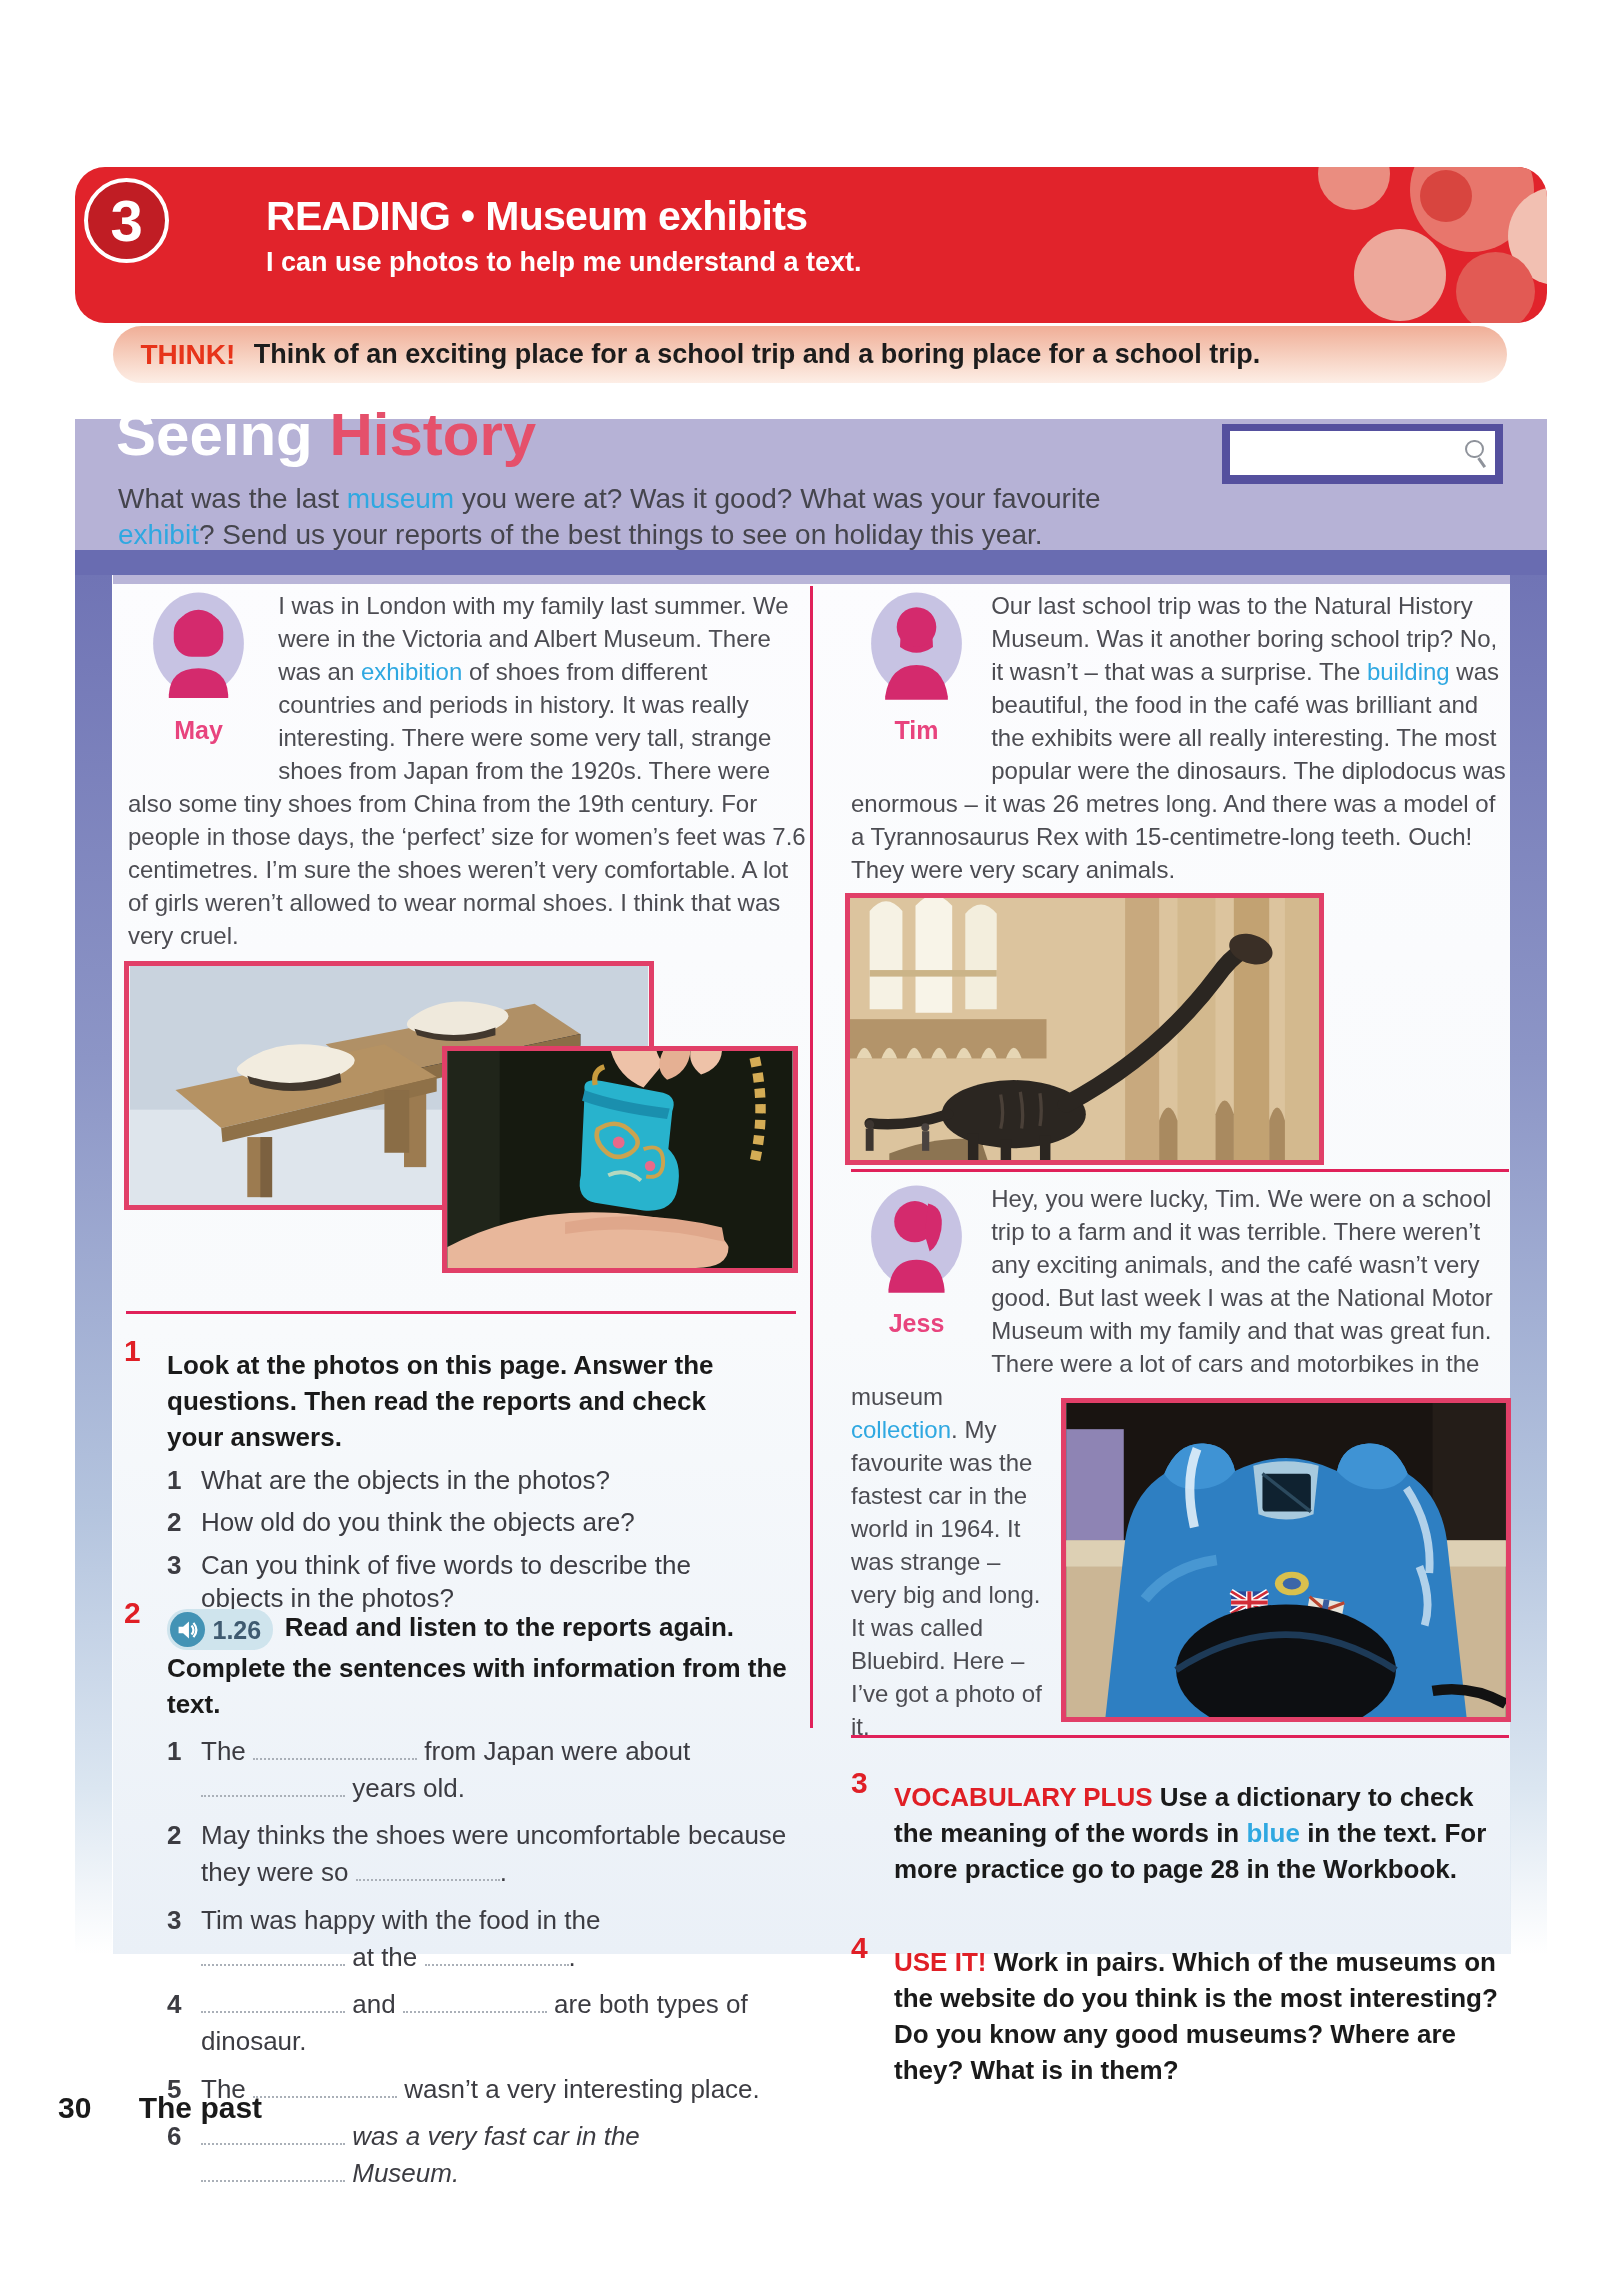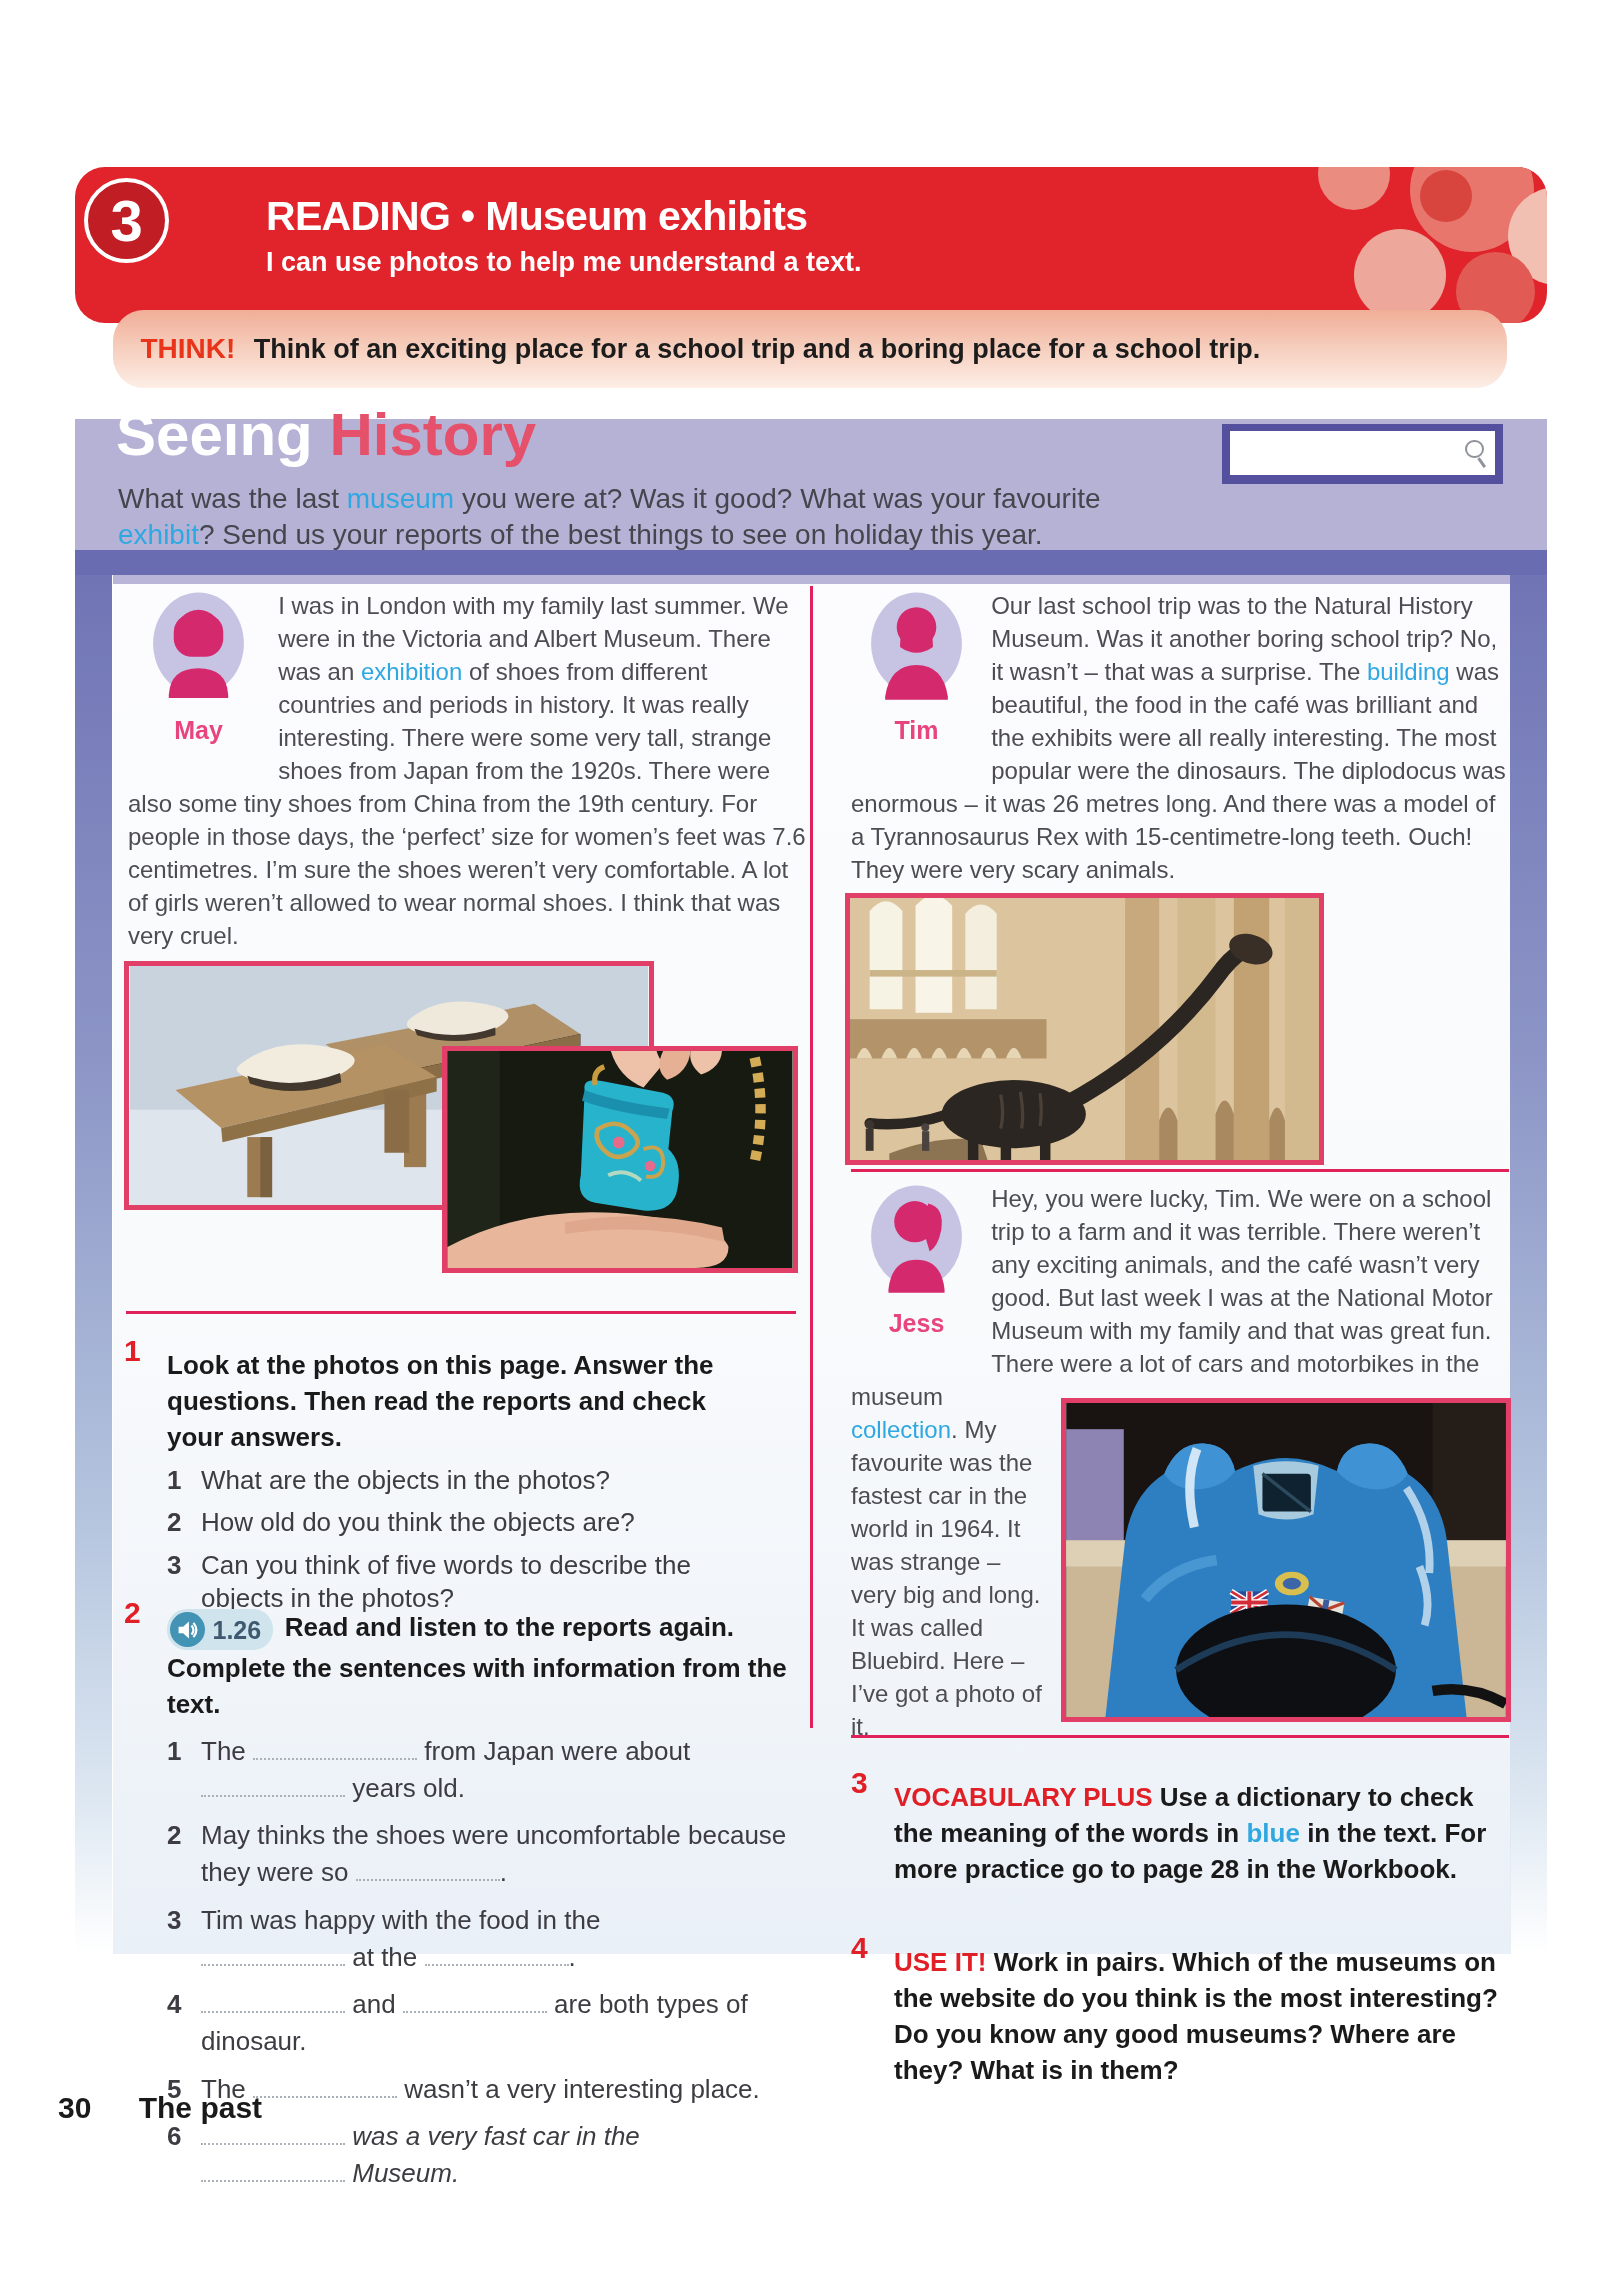--- a/index.html
+++ b/index.html
@@ -10,21 +10,21 @@
   #header{position:absolute;left:75px;top:167px;width:1472px;height:156px;
           background:#e1232b;border-radius:30px;overflow:hidden;}
   #header .blob{position:absolute;border-radius:50%;}
   #unit-badge{position:absolute;left:9.2px;top:10.5px;width:77px;height:77px;border-radius:50%;
           background:#c01d24;border:4.6px solid #ffffff;color:#ffffff;font-size:58px;font-weight:bold;
           display:flex;align-items:center;justify-content:center;}
   #header-title{position:absolute;left:191px;top:26px;color:#ffffff;font-size:41px;font-weight:bold;letter-spacing:-0.7px;}
   #header-sub{position:absolute;left:191px;top:80px;color:#ffffff;font-size:27px;font-weight:bold;}
 
   
-  #think{position:absolute;left:113px;top:310px;width:1394px;height:78px;border-radius:31px;
+  #think{position:absolute;left:113px;top:326px;width:1394px;height:57px;border-radius:31px;
          background:linear-gradient(180deg,#f0ae97 0%,#f7d2c2 55%,#fdeee6 100%);
          display:flex;align-items:center;}
   #think-label{color:#e7341a;font-size:28px;font-weight:bold;margin-left:27.5px;}
   #think-text{color:#1c1c1c;font-size:27px;font-weight:bold;margin-left:18.3px;}
 
   
   #web-top{position:absolute;left:75px;top:419px;width:1472px;height:131px;background:#b6b2d6;}
   #web-bar{position:absolute;left:75px;top:550px;width:1472px;height:25px;background:#696cb1;}
   #web-band-left,#web-band-right{position:absolute;top:575px;width:37px;height:1379px;
       background:linear-gradient(180deg,#7074b5 0%,#8c95c6 35%,#b4c4de 68%,#dbe6f1 88%,rgba(255,255,255,0) 100%);}

